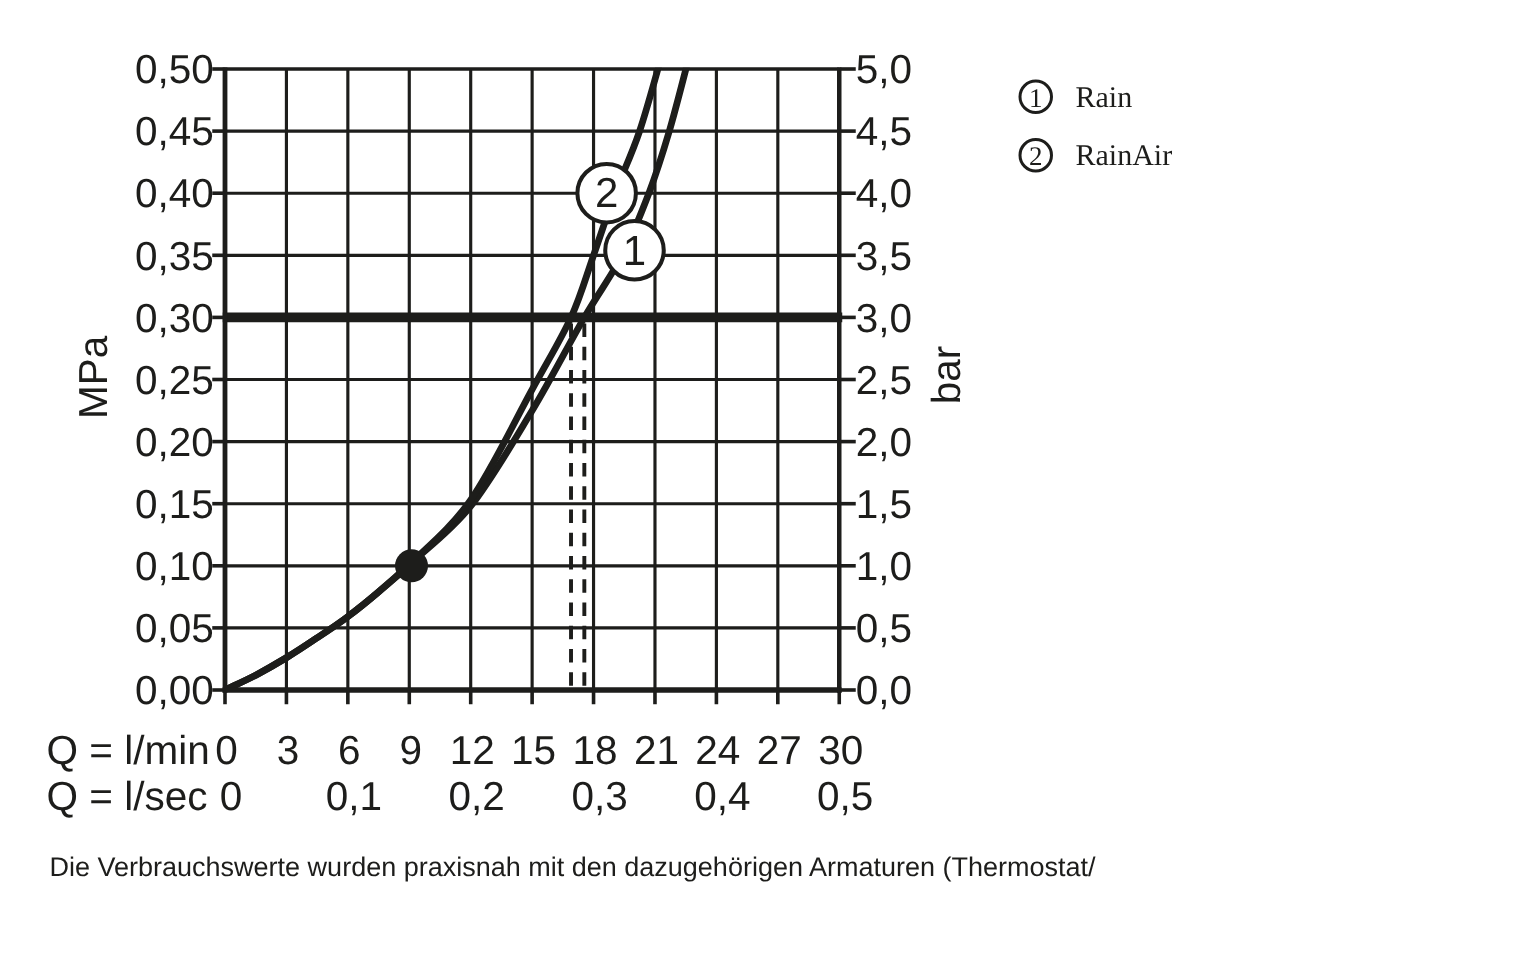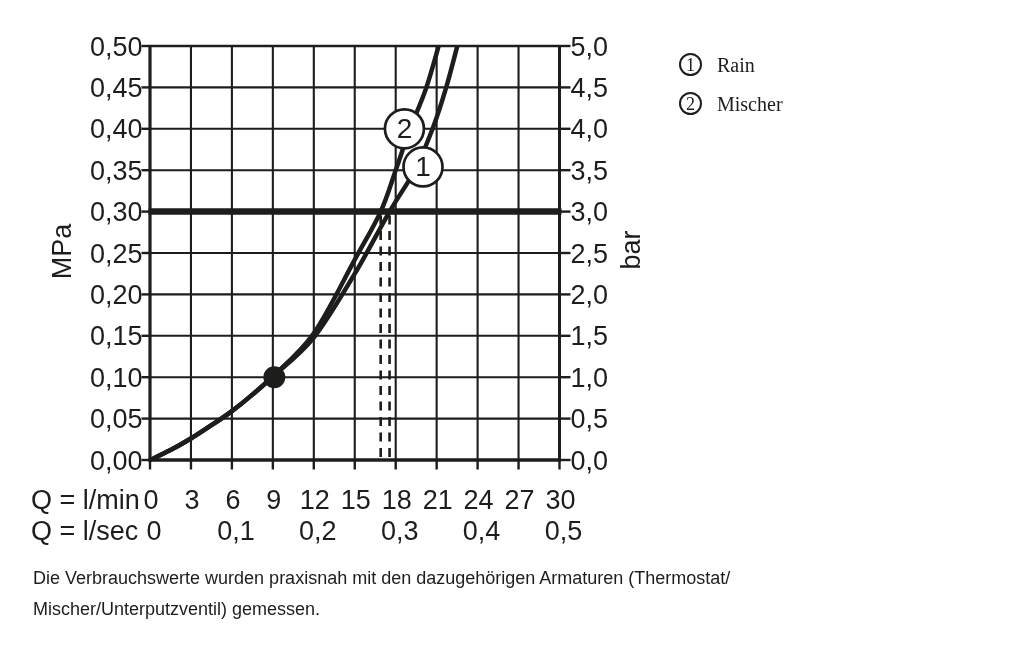--- a/index.html
+++ b/index.html
@@ -160,22 +160,21 @@
       <text fill="#1d1d1b" font-family="&quot;Liberation Sans&quot;,&quot;DejaVu Sans&quot;,sans-serif" font-size="27" x="31" y="540">Q = l/sec</text>
     </svg>
 
   <div class="legend">
     <div class="legend-row">
       <span class="legend-badge">1</span>
       <span class="legend-label">Rain</span>
     </div>
     <div class="legend-row">
       <span class="legend-badge">2</span>
-      <span class="legend-label">Mischer</span>
+      <span class="legend-label">RainAir</span>
     </div>
   </div>
 
   <div class="caption">
     <div>Die Verbrauchswerte wurden praxisnah mit den dazugehörigen Armaturen (Thermostat/</div>
-    <div>Mischer/Unterputzventil) gemessen.</div>
   </div>
 
 </div>
 
 </body></html>

